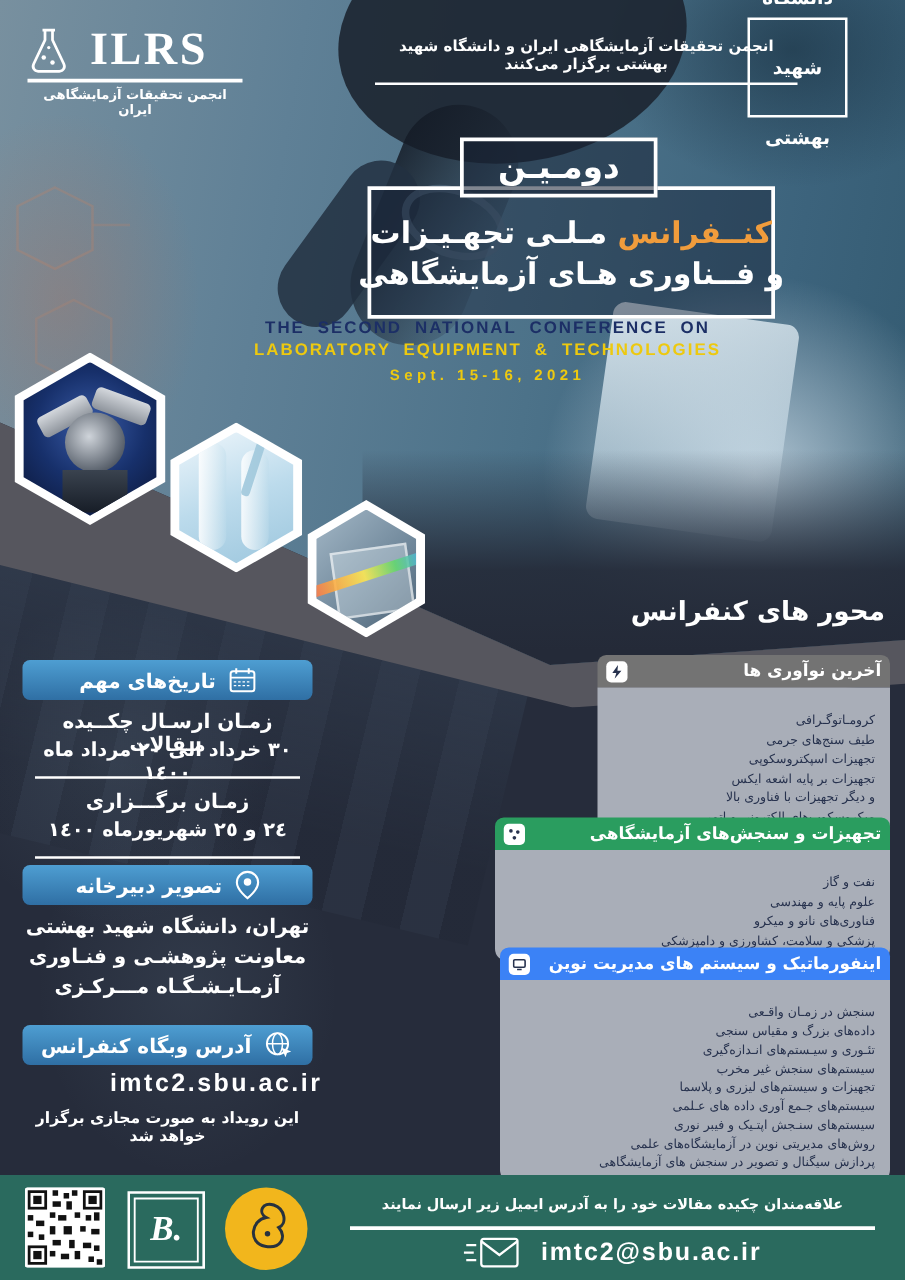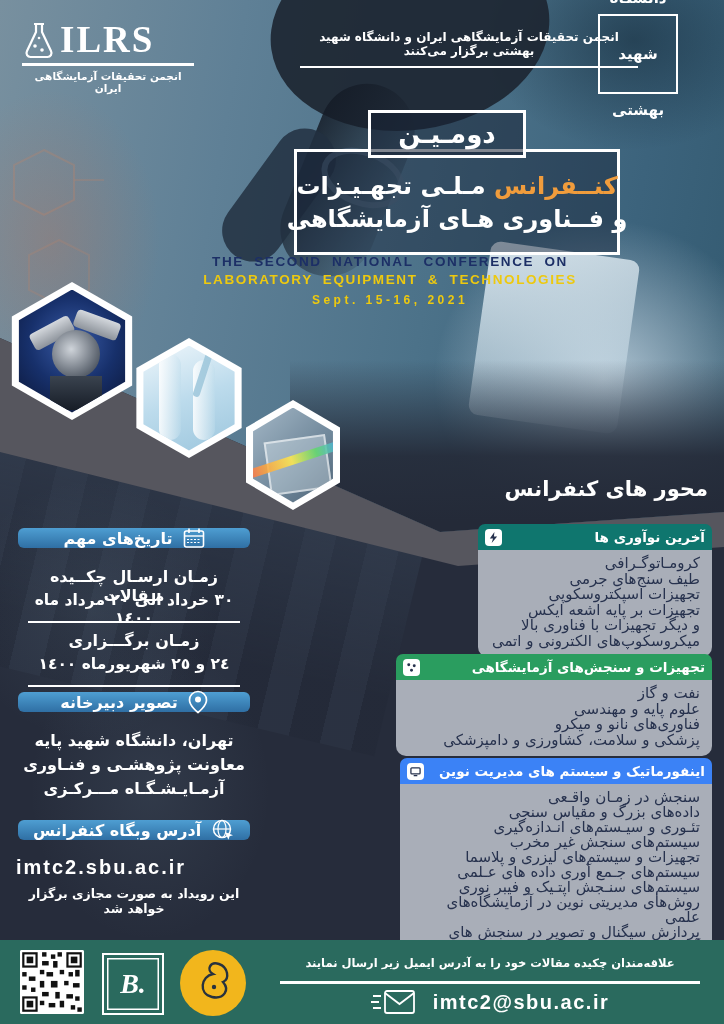--- a/index.html
+++ b/index.html
@@ -37,21 +37,21 @@
   .bench{position:absolute;left:0;top:430px;width:440px;height:230px;z-index:0;opacity:.55;
          transform:rotate(13.5deg);transform-origin:left top;
          background:linear-gradient(180deg,rgba(70,88,110,.5),rgba(25,32,45,0) 75%),
                     repeating-linear-gradient(90deg,rgba(95,115,135,.14) 0 32px,rgba(18,24,34,.16) 32px 64px);}
   .ghost{position:absolute;z-index:0;background:radial-gradient(closest-side,rgba(130,160,180,.12),rgba(130,160,180,0));}
   .g1{left:30px;top:640px;width:240px;height:300px;}
   .g2{left:-40px;top:480px;width:260px;height:260px;}
 
   
   .ilrs{position:absolute;left:22px;top:20px;width:172px;z-index:3;color:#fff;}
-  .ilrs-row{display:flex;align-items:flex-end;gap:4px;}
+  .ilrs-row{display:flex;align-items:flex-end;gap:16px;}
   .ilrs-acronym{font-family:"Liberation Serif",serif;font-weight:bold;font-size:37px;line-height:40px;letter-spacing:2px;}
   .ilrs-rule{height:3px;background:#fff;margin:3px 0 4px;}
   .ilrs-sub{font-size:10.5px;font-weight:bold;text-align:center;direction:rtl;}
   .banner{position:absolute;right:86px;top:30px;width:338px;z-index:3;text-align:center;color:#fff;
           font-size:12px;font-weight:bold;direction:rtl;border-bottom:2.5px solid #fff;padding-bottom:8px;}
   .sbu{position:absolute;right:46px;top:14px;width:76px;height:76px;border:2.5px solid #fff;z-index:3;
        display:flex;flex-direction:column;align-items:center;justify-content:center;
        color:#fff;font-weight:bold;font-size:15px;line-height:19px;direction:rtl;text-align:center;gap:37px;}
 
   
@@ -96,42 +96,42 @@
   .prism{position:absolute;left:16px;top:30px;width:58px;height:50px;background:rgba(230,240,246,.35);
          border:2px solid rgba(255,255,255,.55);transform:rotate(-8deg);}
 
   
   .topics-heading{position:absolute;right:16px;top:477px;z-index:4;color:#fff;font-size:21px;
                   font-weight:bold;direction:rtl;}
   .topic-box{position:absolute;right:12px;z-index:3;}
   .tb1{top:524px;width:234px;} .tb2{top:654px;width:316px;} .tb3{top:758px;width:312px;}
   .topic-header{height:26px;display:flex;align-items:center;gap:7px;padding:0 7px;
                 border-radius:7px 7px 0 0;color:#fff;font-weight:bold;font-size:13.5px;}
-  .th-blue{background:#0f766e;justify-content:flex-end;} .th-green{background:#2a9d5f;} .th-gold{background:#3b82f6;}
+  .th-blue{background:#737373;justify-content:flex-end;} .th-green{background:#2a9d5f;} .th-gold{background:#3b82f6;}
   .topic-icon{width:17px;height:17px;background:#fff;border-radius:4px;flex:none;
               display:flex;align-items:center;justify-content:center;}
   .topic-title{flex:1;text-align:right;direction:rtl;}
-  .topic-body{margin:0;padding:6px 12px 8px;list-style:none;background:#a9aeb8;
+  .topic-body{margin:0;padding:19px 12px 8px;list-style:none;background:#a9aeb8;
               border-radius:0 0 10px 10px;direction:rtl;text-align:right;color:#27324e;
-              font-size:15px;line-height:15.5px;}
+              font-size:10px;line-height:15.5px;}
   .tb3 .topic-body{line-height:15px;}
 
   
-  .side-header{position:absolute;left:18px;width:232px;height:20px;z-index:3;border-radius:6px;
+  .side-header{position:absolute;left:18px;width:232px;height:32px;z-index:3;border-radius:6px;
                background:linear-gradient(180deg,#4e9ed2,#2f6fa4);display:flex;align-items:center;
                justify-content:center;gap:10px;color:#fff;font-weight:bold;font-size:16px;direction:rtl;}
   .sh-dates{top:528px;} .sh-sec{top:692px;} .sh-web{top:820px;}
   .side-text{position:absolute;left:18px;width:232px;z-index:3;text-align:center;color:#fff;
              font-weight:bold;direction:rtl;font-size:16px;}
   .d-label1{top:567px;} .d-val1{top:591px;font-size:15.5px;}
   .d-label2{top:631px;} .d-val2{top:655px;font-size:15.5px;}
   .addr1{top:731px;} .addr2{top:755px;} .addr3{top:779px;}
   .divider{position:absolute;left:28px;width:212px;height:2px;background:#fff;z-index:3;}
   .div1{top:621px;} .div2{top:685px;}
-  .url{position:absolute;left:16px;top:856px;width:232px;z-index:3;text-align:left;color:#fff;
+  .url{position:absolute;left:26px;top:856px;width:232px;z-index:3;text-align:right;color:#fff;
        font-family:"Liberation Sans",sans-serif;font-weight:bold;font-size:20px;letter-spacing:2px;}
   .web-note{top:886px;font-size:12.5px;}
 
   
   .footer{position:absolute;left:0;top:940px;width:724px;height:84px;background:#2a6a5e;z-index:5;}
   .qr{position:absolute;left:20px;top:10px;width:64px;height:64px;background:#fff;border-radius:2px;}
   .blogo{position:absolute;left:102px;top:13px;width:58px;height:58px;border:2px solid #fff;
          box-shadow:inset 0 0 0 3px #2a6a5e, inset 0 0 0 4.5px #fff;
          display:flex;align-items:center;justify-content:center;color:#fff;
          font-family:"Liberation Serif",serif;font-style:italic;font-weight:bold;font-size:28px;}
@@ -309,21 +309,21 @@
   <div class="side-text d-val2">٢٤ و ٢٥ شهریورماه ١٤٠٠</div>
   <div class="divider div2"></div>
 
   <div class="side-header sh-sec">
     <svg width="20" height="24" viewBox="0 0 20 24">
       <path d="M10 1.5C5.3 1.5 1.5 5.3 1.5 10c0 6 8.5 12.5 8.5 12.5S18.5 16 18.5 10c0-4.7-3.8-8.5-8.5-8.5z" fill="none" stroke="#fff" stroke-width="1.7"></path>
       <circle cx="10" cy="9.5" r="3" fill="#fff"></circle>
     </svg>
     <span>تصویر دبیرخانه</span>
   </div>
-  <div class="side-text addr1">تهران، دانشگاه شهید پایه</div>
+  <div class="side-text addr1">تهران، دانشگاه شهید بهشتی</div>
   <div class="side-text addr2">معاونت پژوهشـی و فنـاوری</div>
   <div class="side-text addr3">آزمـایـشـگـاه مـــرکـزی</div>
 
   <div class="side-header sh-web">
     <svg width="24" height="24" viewBox="0 0 24 24">
       <circle cx="11" cy="11" r="8.5" fill="none" stroke="#fff" stroke-width="1.5"></circle>
       <ellipse cx="11" cy="11" rx="4" ry="8.5" fill="none" stroke="#fff" stroke-width="1.2"></ellipse>
       <line x1="2.5" y1="11" x2="19.5" y2="11" stroke="#fff" stroke-width="1.2"></line>
       <path d="M14 14l8 3.2-3.4 1.1-1.2 3.4z" fill="#fff"></path>
     </svg>

